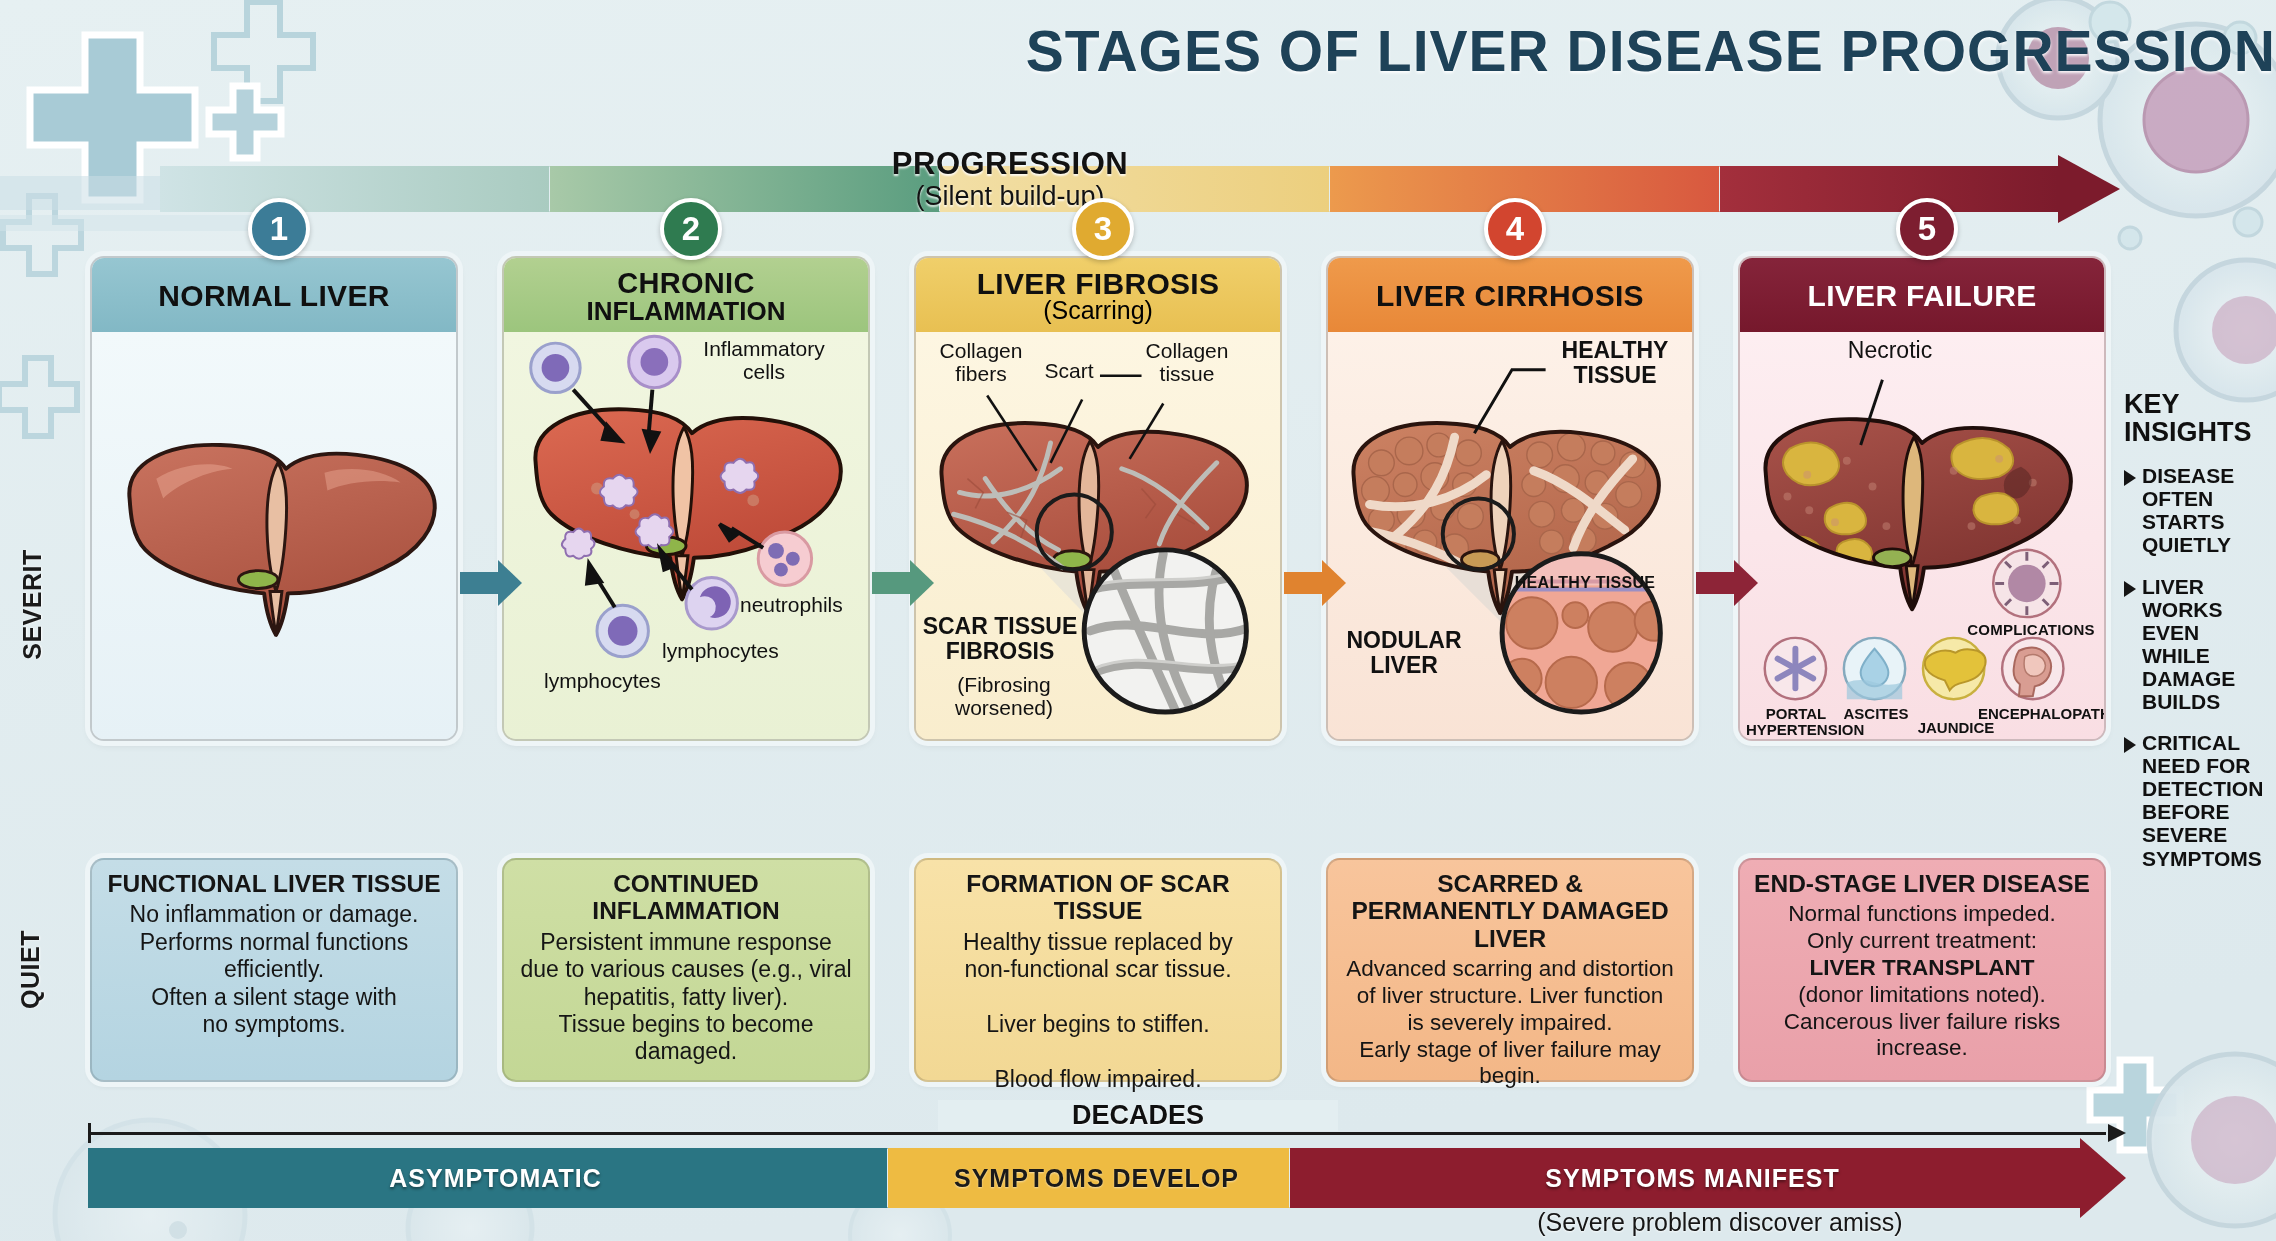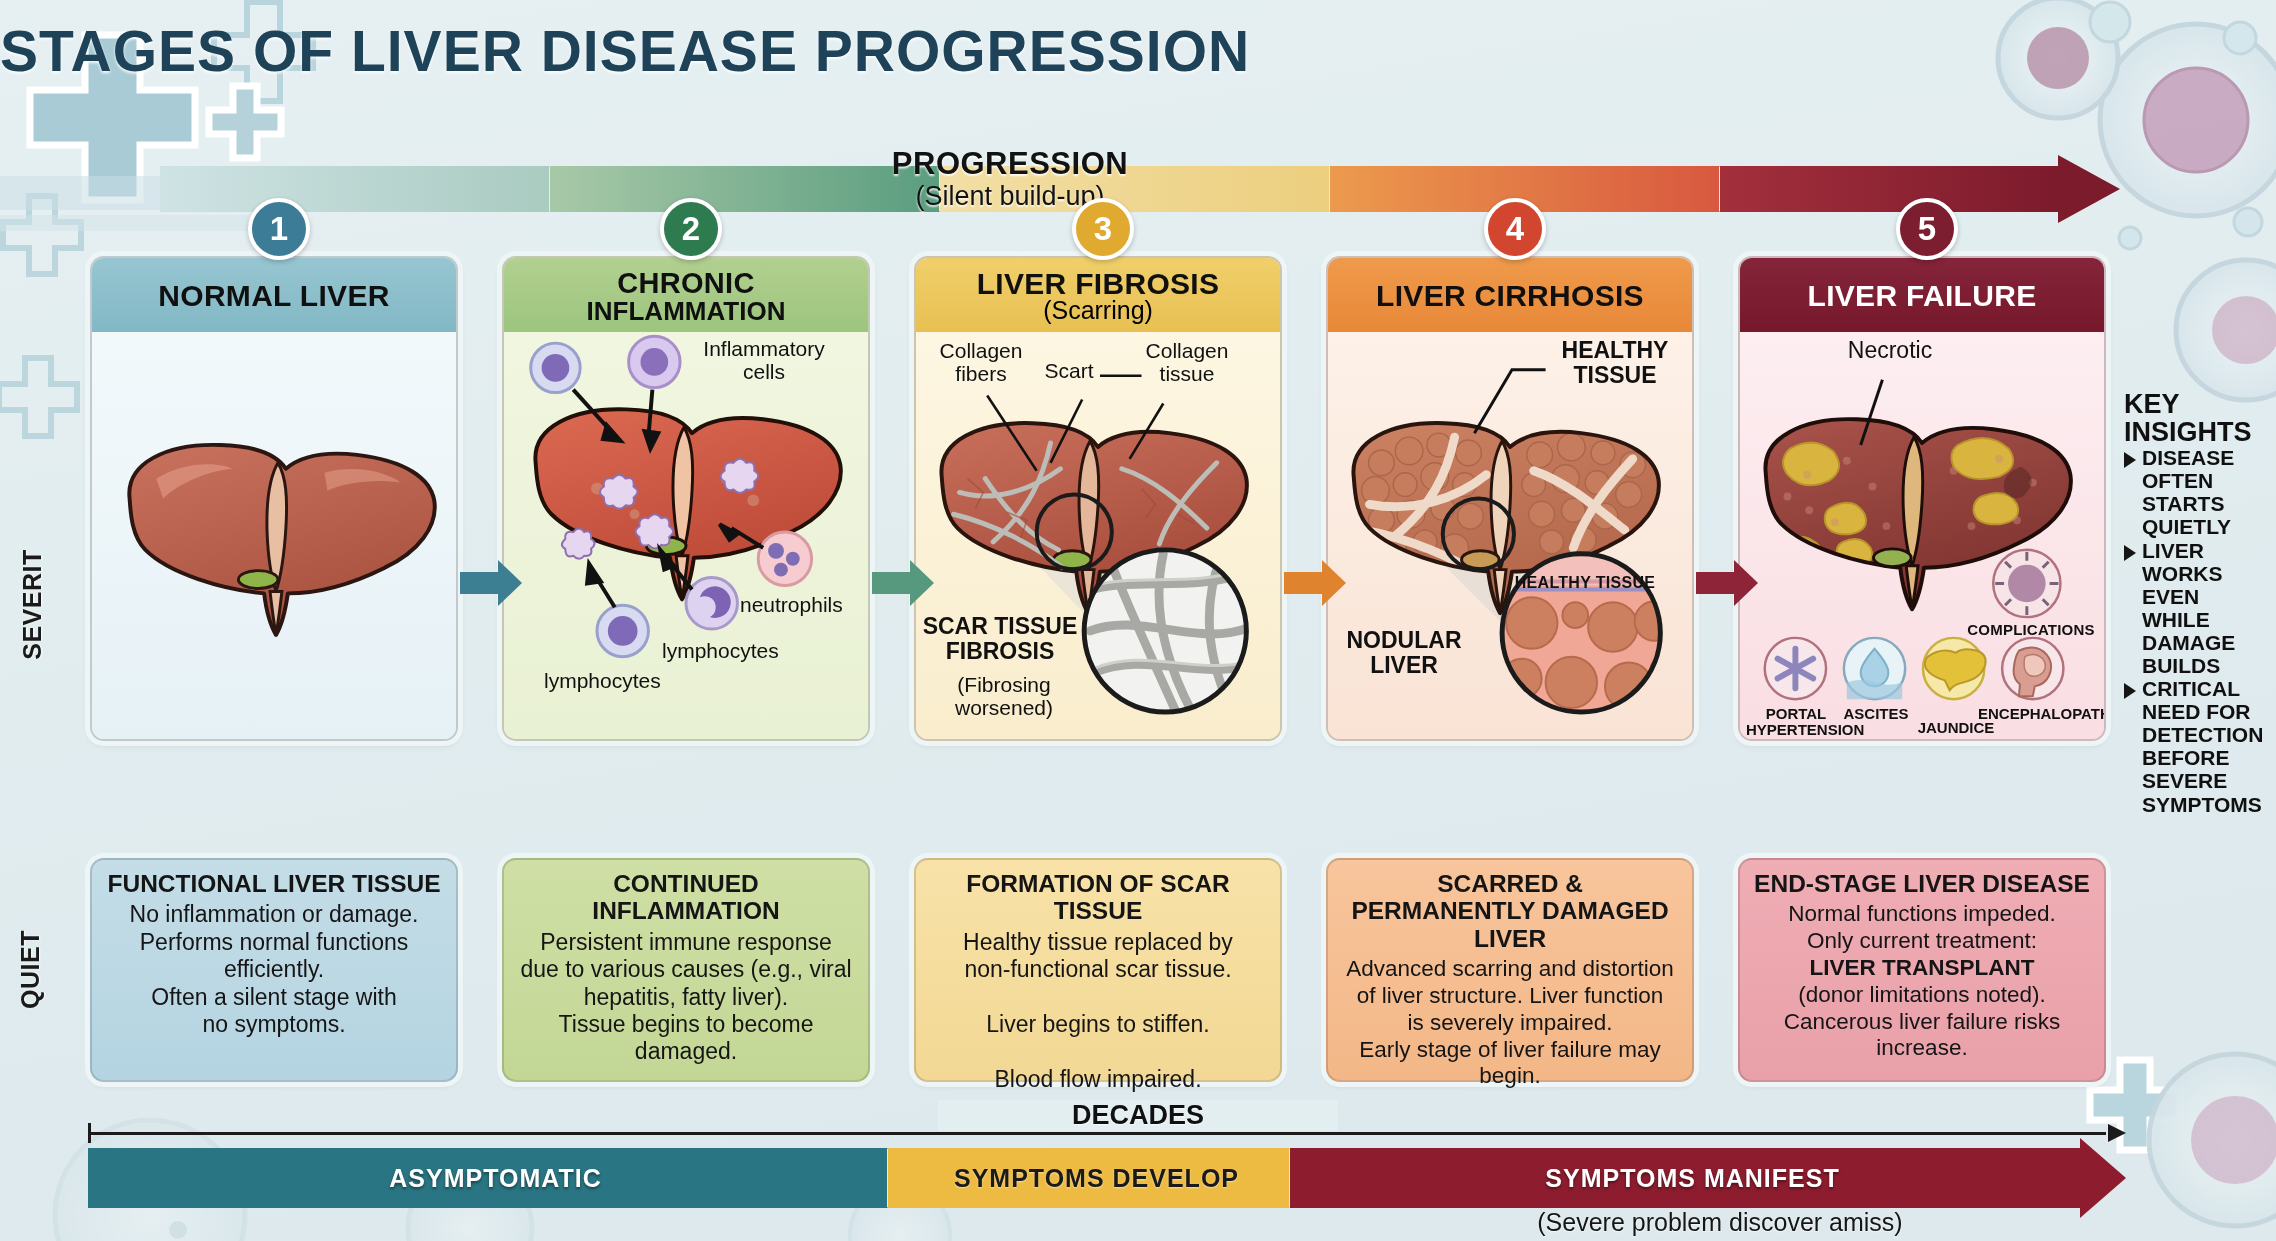--- a/index.html
+++ b/index.html
@@ -7,21 +7,21 @@
   body {
     font-family:"Liberation Sans", sans-serif;
     background:#e3eef1;
     position:relative;
   }
   #bg { position:absolute; inset:0; z-index:0; }
   #root { position:absolute; inset:0; z-index:2; }
 
   
   .title {
-    position:absolute; top:18px; left:0; width:2276px; text-align:left;
+    position:absolute; top:18px; left:0; width:2276px; text-align:right;
     font-size:57px; font-weight:bold; letter-spacing:1px;
     color:#1e4258; font-family:"Liberation Sans", sans-serif;
     text-shadow: 0 2px 3px rgba(255,255,255,.9);
   }
 
   
   .prog-band { position:absolute; left:160px; top:166px; width:1960px; height:46px; }
   .prog-seg { position:absolute; top:0; height:46px; }
   .prog-seg .body { position:absolute; left:0; top:0; right:22px; height:46px; }
   .prog-seg .head {
@@ -90,21 +90,21 @@
   
   .axis-lab {
     position:absolute; left:-6px; font-size:25px; font-weight:bold; color:#1a1a1a;
     transform-origin:center; transform:rotate(-90deg); letter-spacing:.5px;
     text-shadow:0 1px 2px rgba(255,255,255,.9);
   }
 
   
   .ki { position:absolute; left:2124px; top:390px; width:148px; z-index:5; }
   .ki .ki-title { font-size:27px; font-weight:bold; color:#101010; line-height:1.04; }
-  .ki .ki-item { display:flex; }
+  .ki .ki-item { display:flex; margin-top:18px; }
   .ki .tri {
     width:0;height:0;border-left:12px solid #151515;
     border-top:8px solid transparent;border-bottom:8px solid transparent;
     margin-top:6px; margin-right:6px; flex:0 0 auto;
   }
   .ki .ki-txt { font-size:21px; font-weight:bold; color:#101010; line-height:1.1; }
 
   
   .decades-rule { position:absolute; left:88px; top:1122px; width:2038px; height:22px; z-index:5;}
   .decades-rule .line { position:absolute; left:0; top:10px; width:2018px; height:3px; background:#1b1b1b; }

